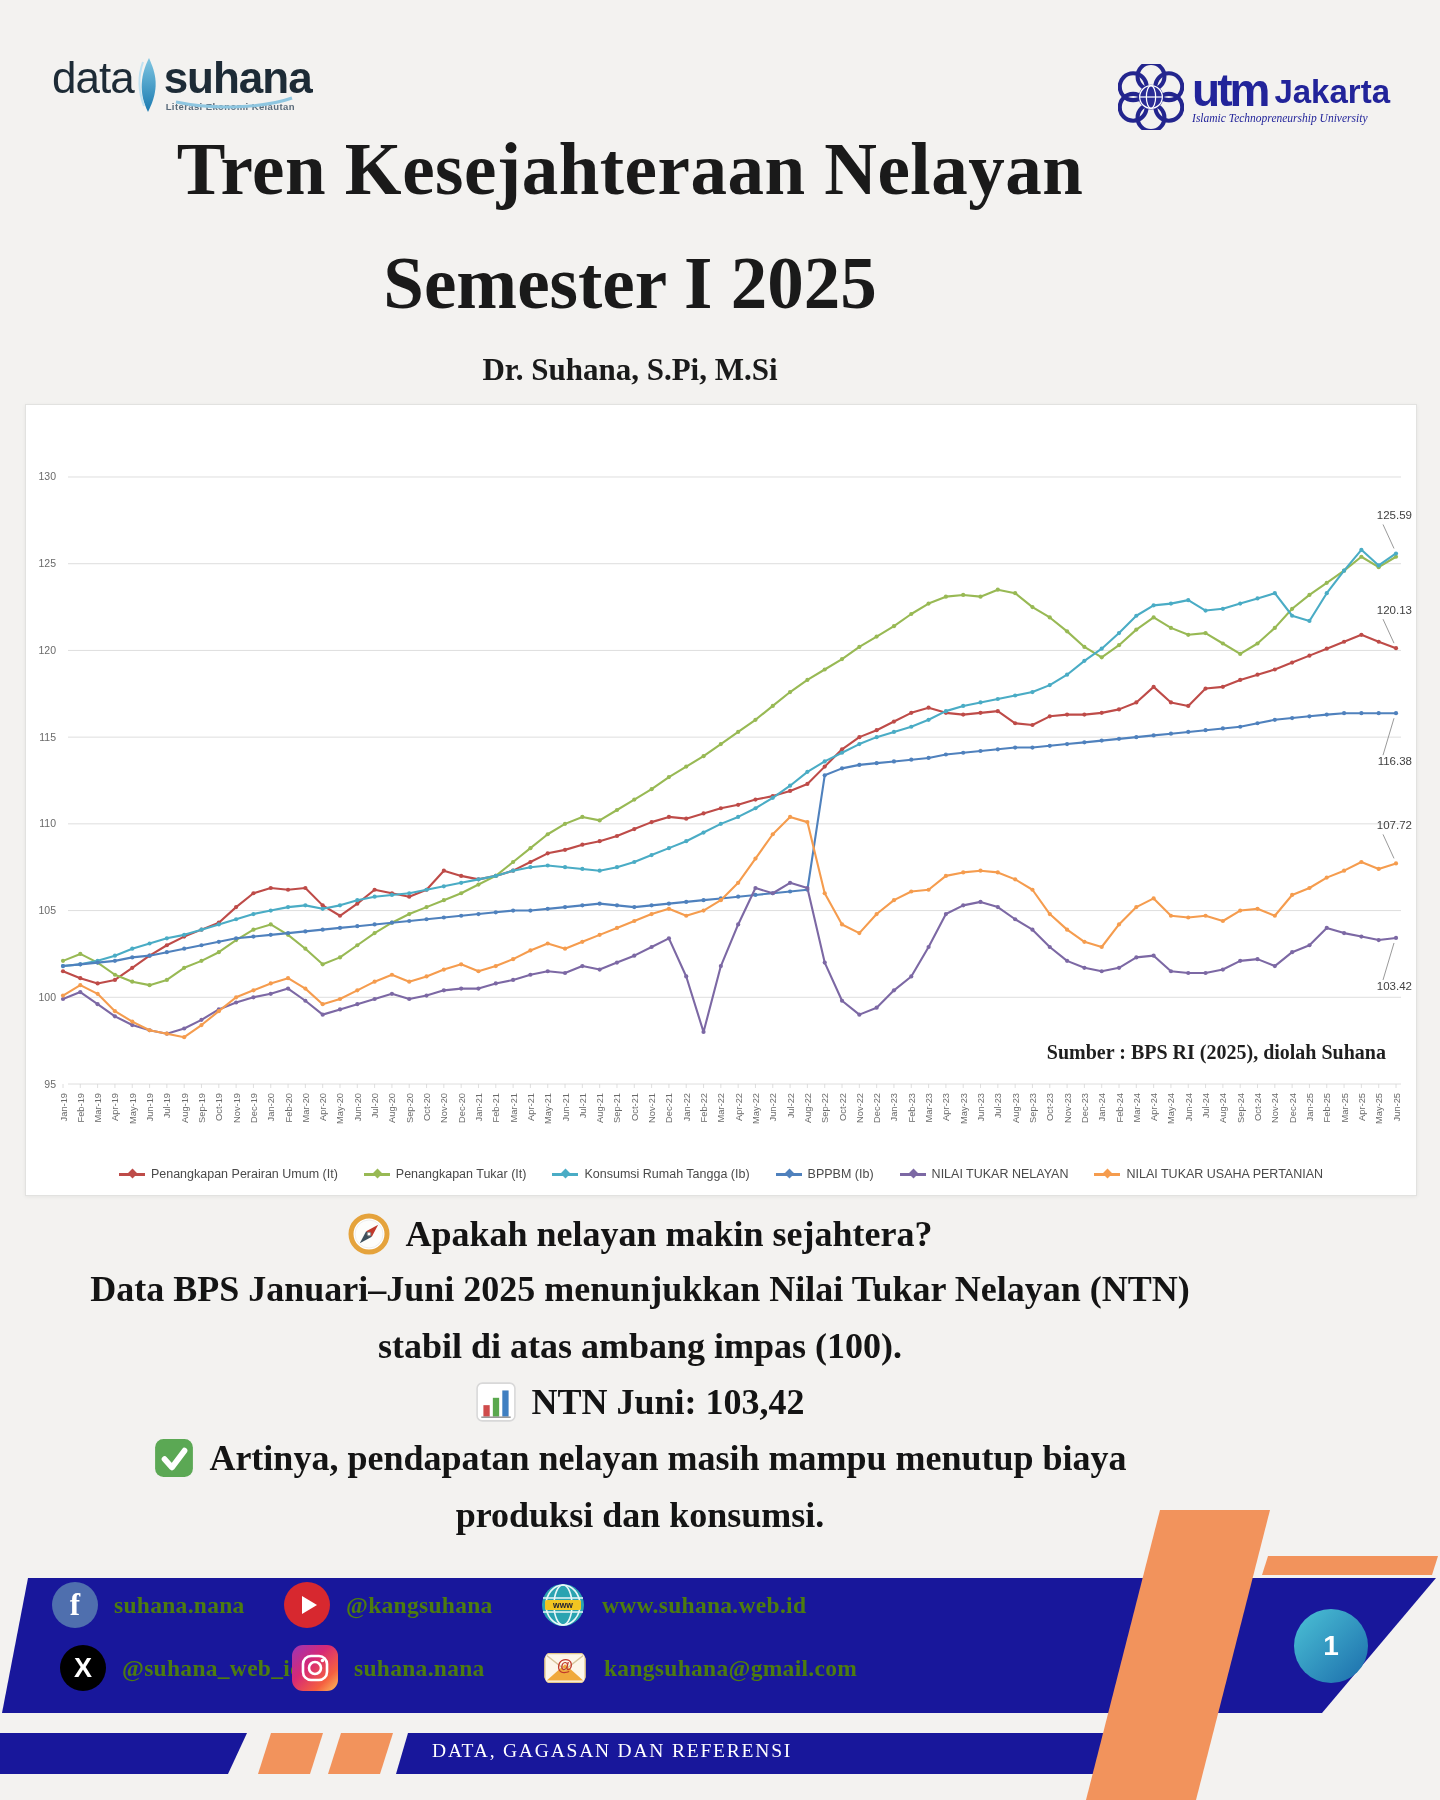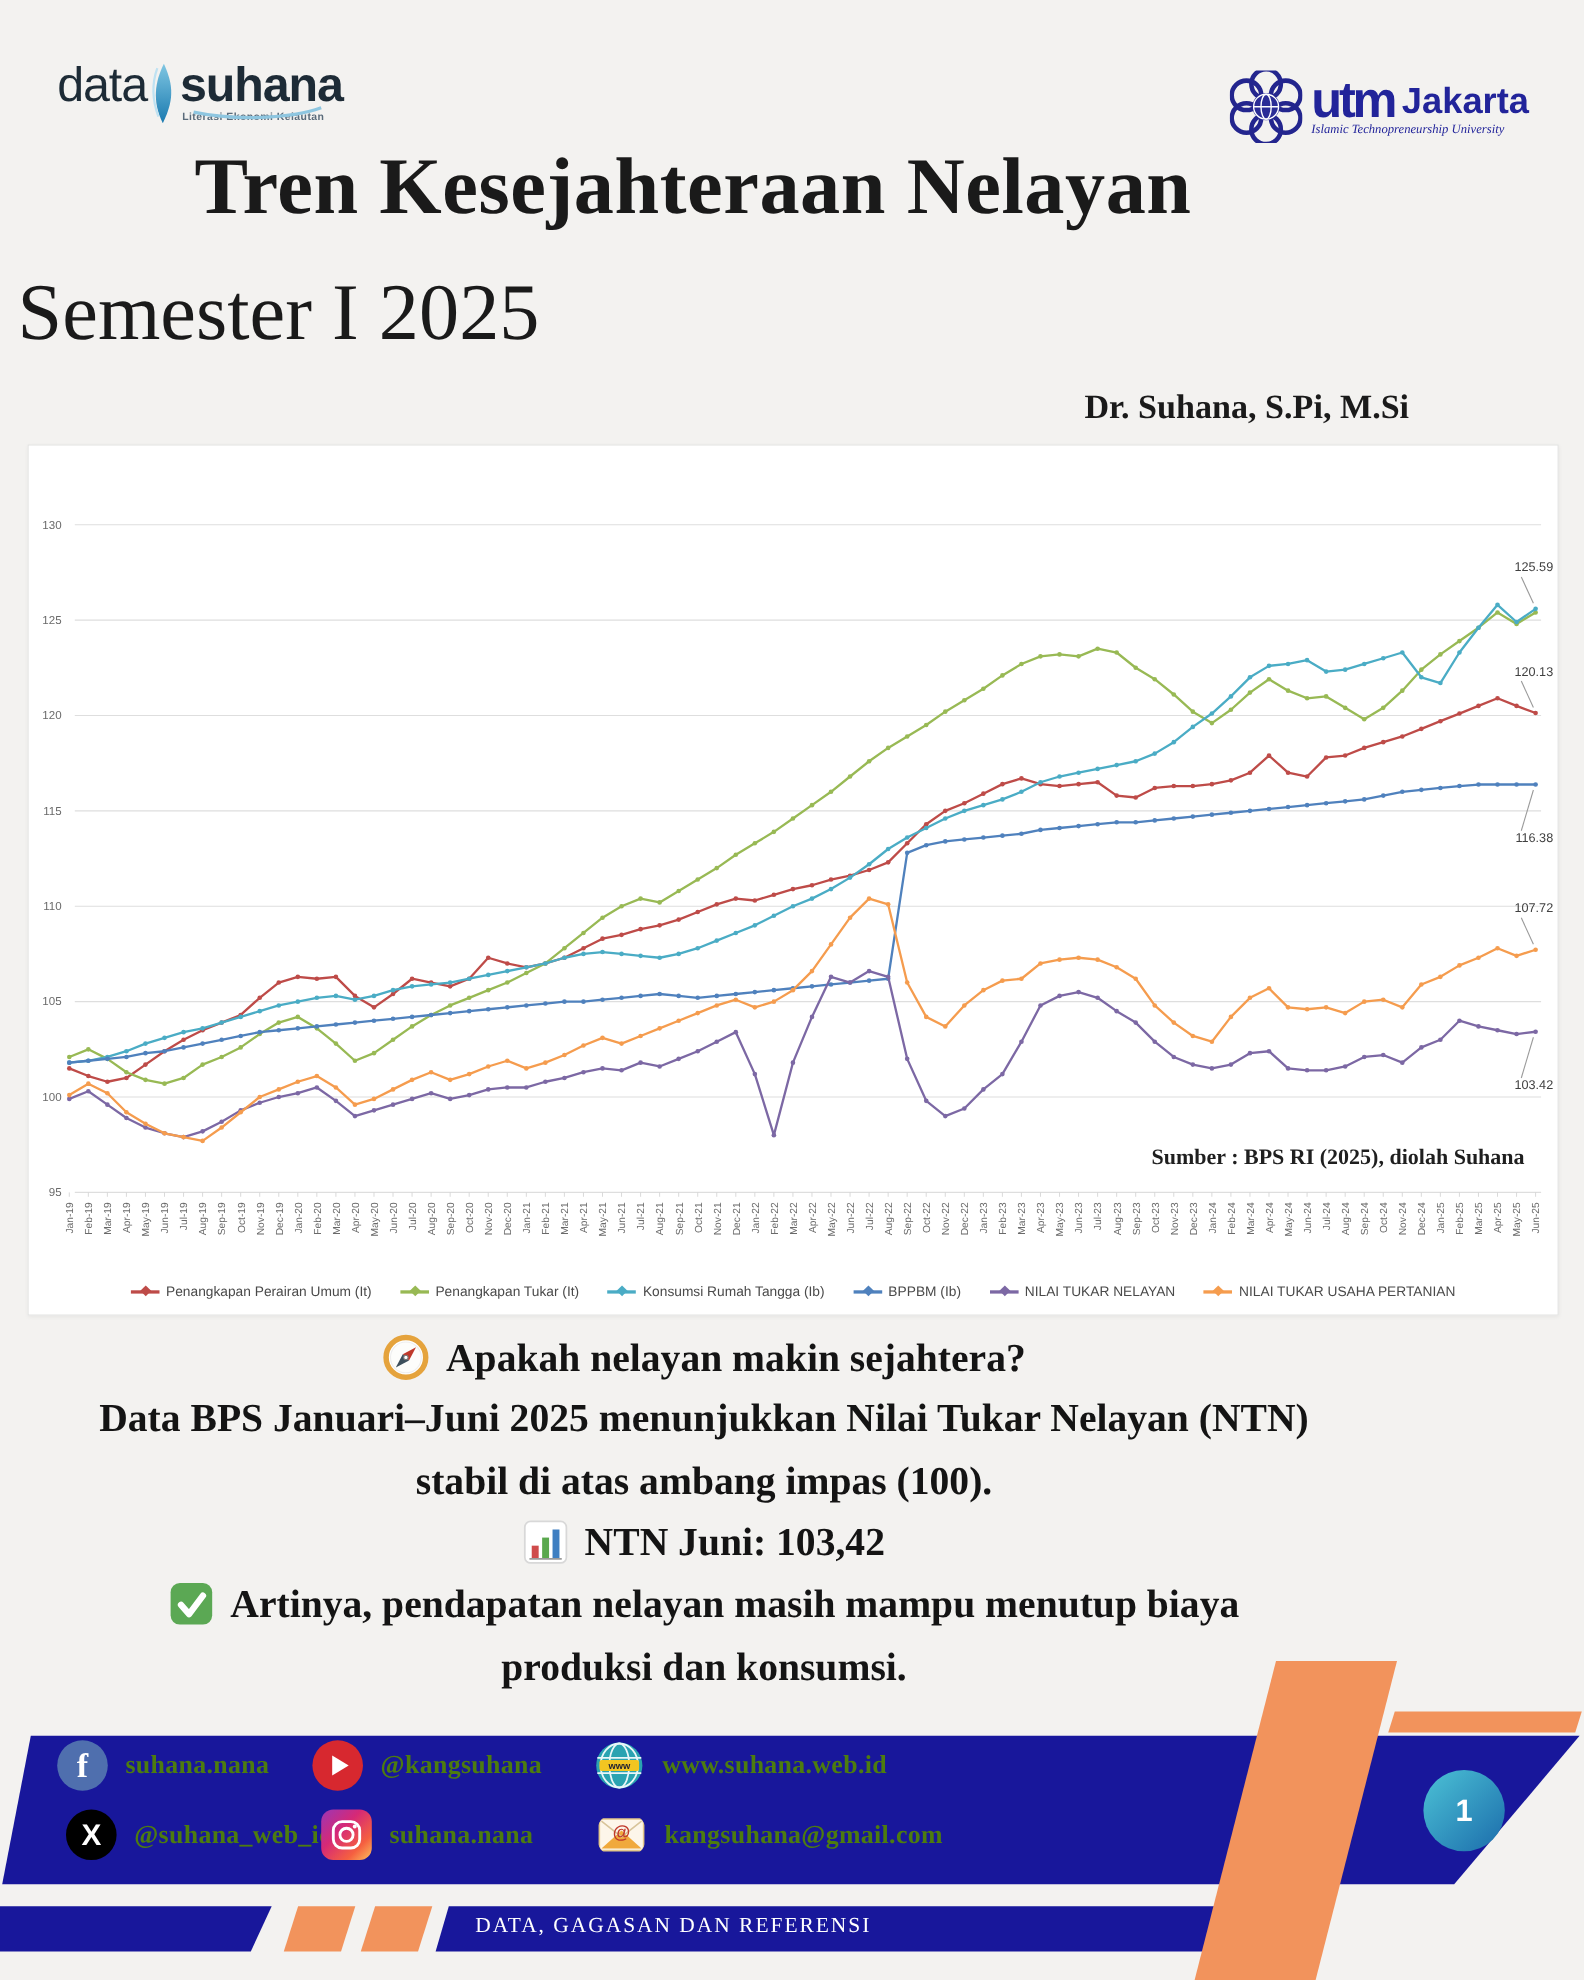--- a/index.html
+++ b/index.html
@@ -12,22 +12,22 @@
   .logo-left .tag{position:absolute;left:2px;top:46px;font-family:"Liberation Sans",sans-serif;
                   font-size:9.5px;color:#5a6b7a;letter-spacing:.4px;white-space:nowrap;}
   .logo-right{position:absolute;right:50px;top:64px;display:flex;align-items:center;gap:8px;}
   .logo-right .txt{display:flex;flex-direction:column;align-items:flex-start;}
   .logo-right .row1{display:flex;align-items:flex-end;font-family:"Liberation Sans",sans-serif;color:#22249a;}
   .logo-right .abbr{font-size:46px;font-weight:bold;letter-spacing:-3px;line-height:.9;}
   .logo-right .city{font-size:33px;font-weight:bold;margin-left:7px;}
   .logo-right .tagr{font-size:11.5px;font-style:italic;color:#22249a;margin-top:1px;font-family:"Liberation Serif",serif;}
   
   .title1{position:absolute;left:0;top:128px;width:1260px;text-align:center;font-size:73px;font-weight:bold;letter-spacing:.5px;}
-  .title2{position:absolute;left:0;top:242px;width:1260px;font-size:73px;font-weight:normal;margin-left:16px;}
-  .author{position:absolute;left:0;top:352px;width:1260px;text-align:right;font-size:31px;font-weight:bold;padding-left:21px;}
+  .title2{position:absolute;left:0;top:242px;width:1260px;text-align:center;font-size:73px;font-weight:bold;}
+  .author{position:absolute;left:0;top:352px;width:1260px;text-align:center;font-size:31px;font-weight:bold;}
   
   .chart-card{position:absolute;left:25px;top:404px;width:1390px;height:790px;background:#ffffff;
               border:1px solid #e2e2e0;box-shadow:0 1px 4px rgba(0,0,0,.06);}
   .src-note{position:absolute;right:30px;top:636px;font-size:20px;font-weight:bold;color:#1f1f1f;}
   .chart-legend{position:absolute;left:0;bottom:14px;width:100%;display:flex;justify-content:center;
                 align-items:center;gap:26px;font-family:"Liberation Sans",sans-serif;font-size:12.5px;color:#4a4a4a;}
   .lg-item{display:flex;align-items:center;gap:6px;white-space:nowrap;}
   .lg-marker{position:relative;width:26px;height:3px;display:inline-block;}
   .lg-dot{position:absolute;left:10px;top:-2.5px;width:7px;height:7px;transform:rotate(45deg);}
   

